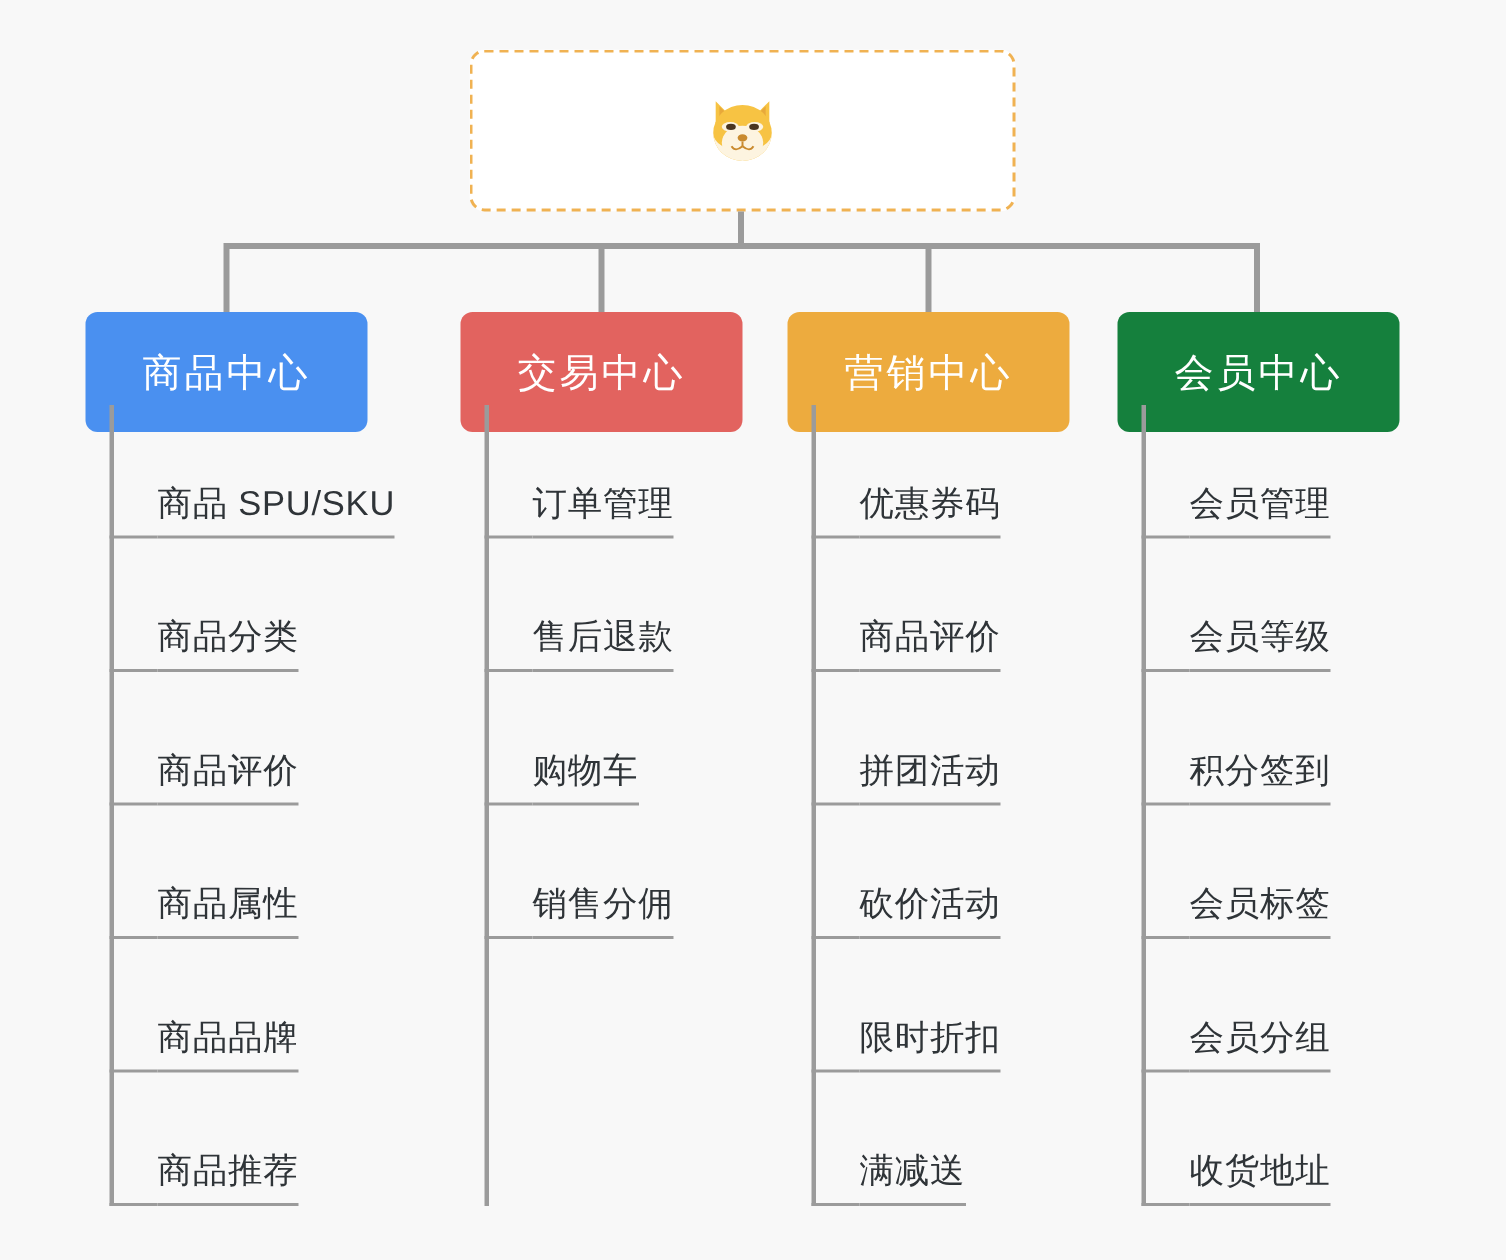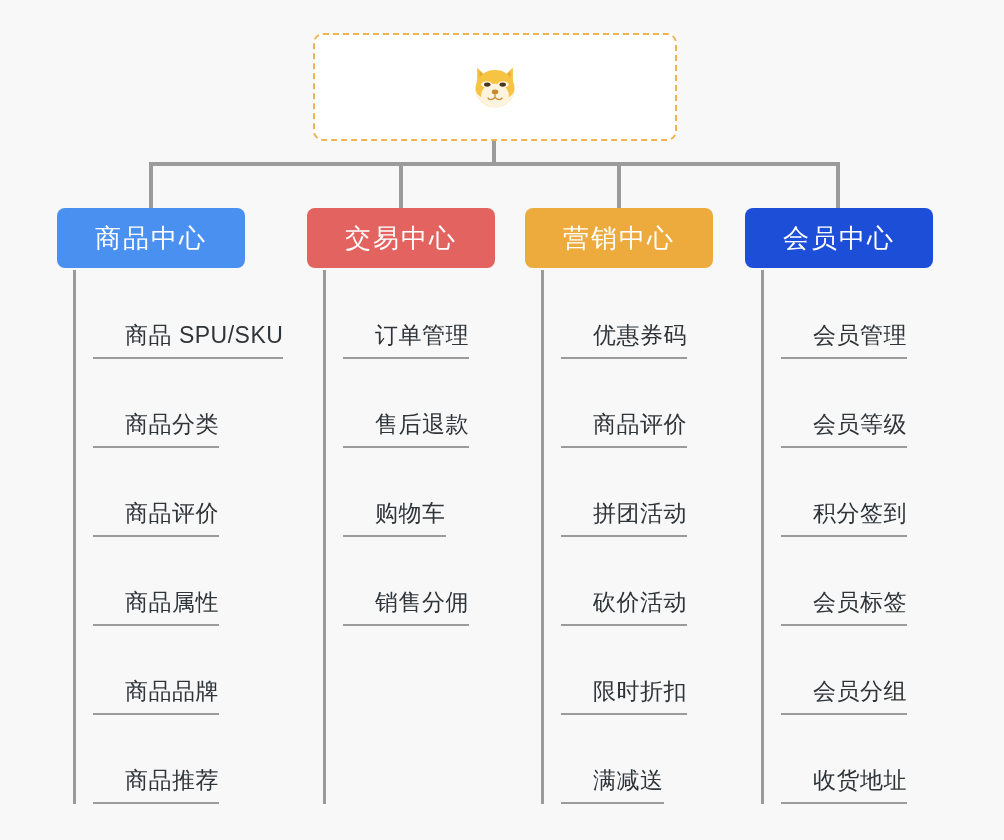--- a/index.html
+++ b/index.html
@@ -60,21 +60,21 @@
   
   .group {
     position: absolute;
     top: 208px;
   }
   .group-head {
     position: absolute;
     left: 0;
     top: 0;
     width: 188px;
-    height: 60px;
+    height: 80px;
     border-radius: 8px;
     display: flex;
     align-items: center;
     justify-content: center;
     color: #ffffff;
     font-size: 26px;
     letter-spacing: 2px;
     box-sizing: border-box;
   }
   .spine {
@@ -93,21 +93,21 @@
   .item {
     position: relative;
     height: 89px;
     box-sizing: border-box;
     display: flex;
     align-items: flex-end;
   }
   .item-inner {
     position: relative;
     display: inline-block;
-    margin-left: 52px;
+    margin-left: 32px;
     padding-bottom: 6px;
     border-bottom: 2px solid #14532d;
   }
   .item-label {
     font-size: 23px;
     color: #2f3438;
     white-space: nowrap;
     letter-spacing: 0.5px;
   }
   .item-stub {
@@ -224,21 +224,21 @@
       <div class="item">
           <div class="item-inner" style="border-bottom-color: rgb(155, 155, 155);"><span class="item-stub" style="background: rgb(155, 155, 155);"></span><span class="item-label">限时折扣</span></div>
         </div>
       <div class="item">
           <div class="item-inner" style="border-bottom-color: rgb(155, 155, 155);"><span class="item-stub" style="background: rgb(155, 155, 155);"></span><span class="item-label">满减送</span></div>
         </div>
     </div>
   </div>
 
   <div class="group" style="left:745px;">
-    <div class="group-head" style="background: #1d4ed8;">
+    <div class="group-head" style="background: #15803d;">
       <span>会员中心</span>
     </div>
     <div class="spine" style="background: rgb(155, 155, 155); height: 534px;"></div>
     <div class="items">
       <div class="item">
           <div class="item-inner" style="border-bottom-color: rgb(155, 155, 155);"><span class="item-stub" style="background: rgb(155, 155, 155);"></span><span class="item-label">会员管理</span></div>
         </div>
       <div class="item">
           <div class="item-inner" style="border-bottom-color: rgb(155, 155, 155);"><span class="item-stub" style="background: rgb(155, 155, 155);"></span><span class="item-label">会员等级</span></div>
         </div>

